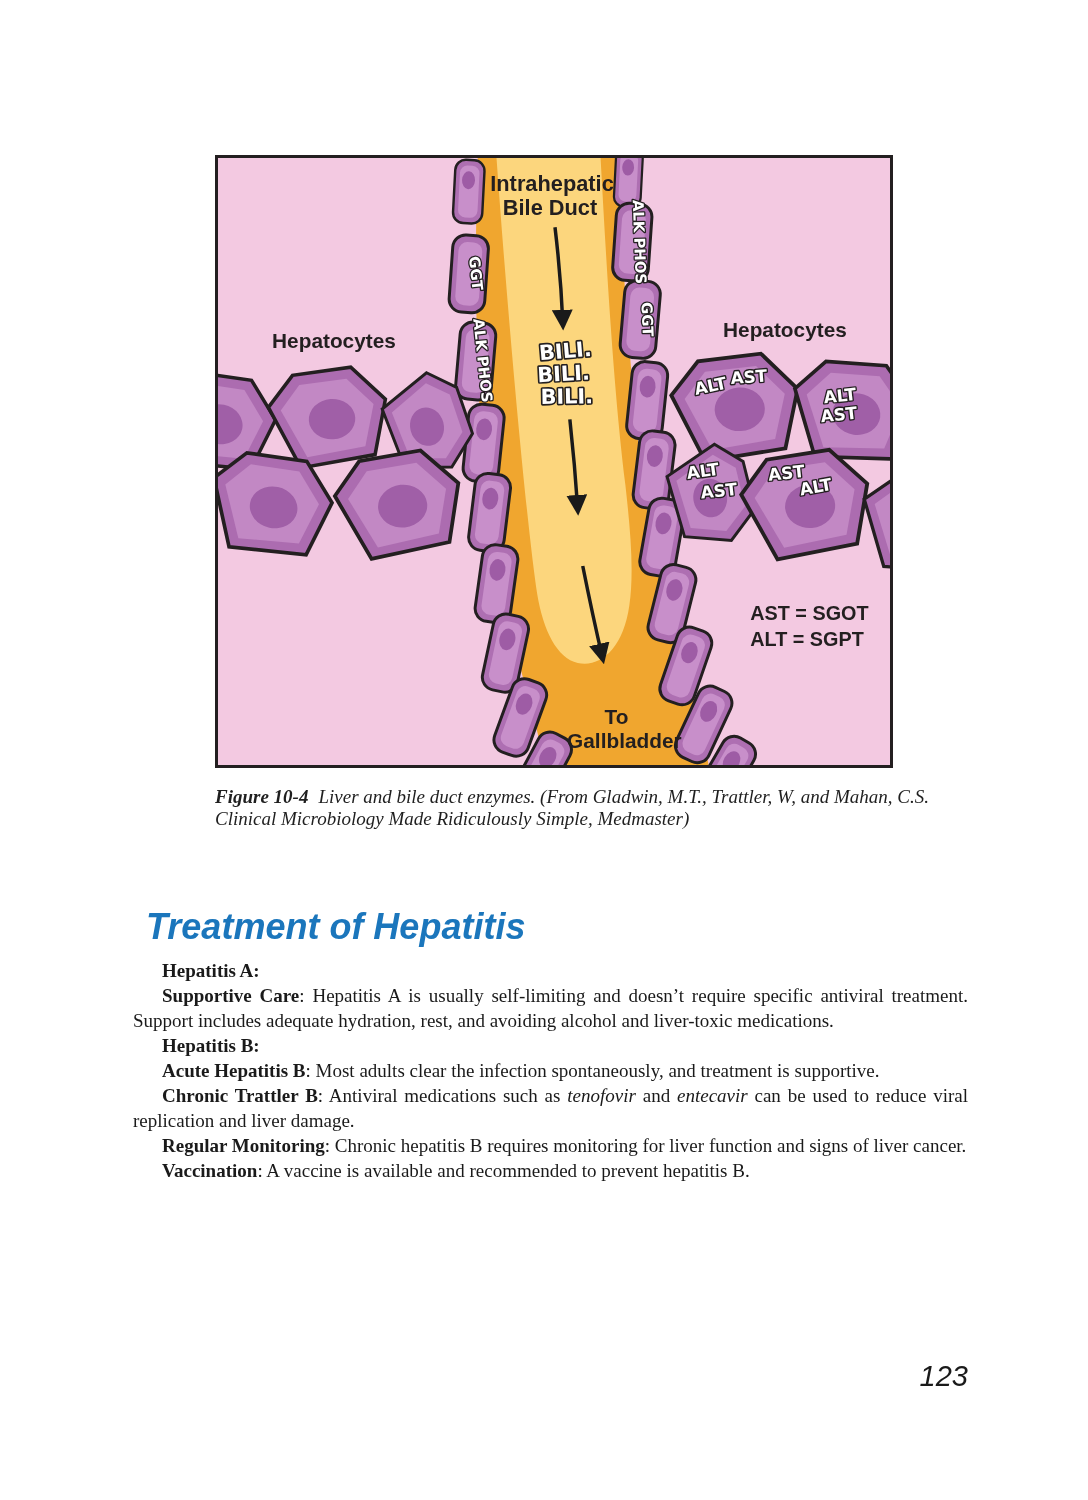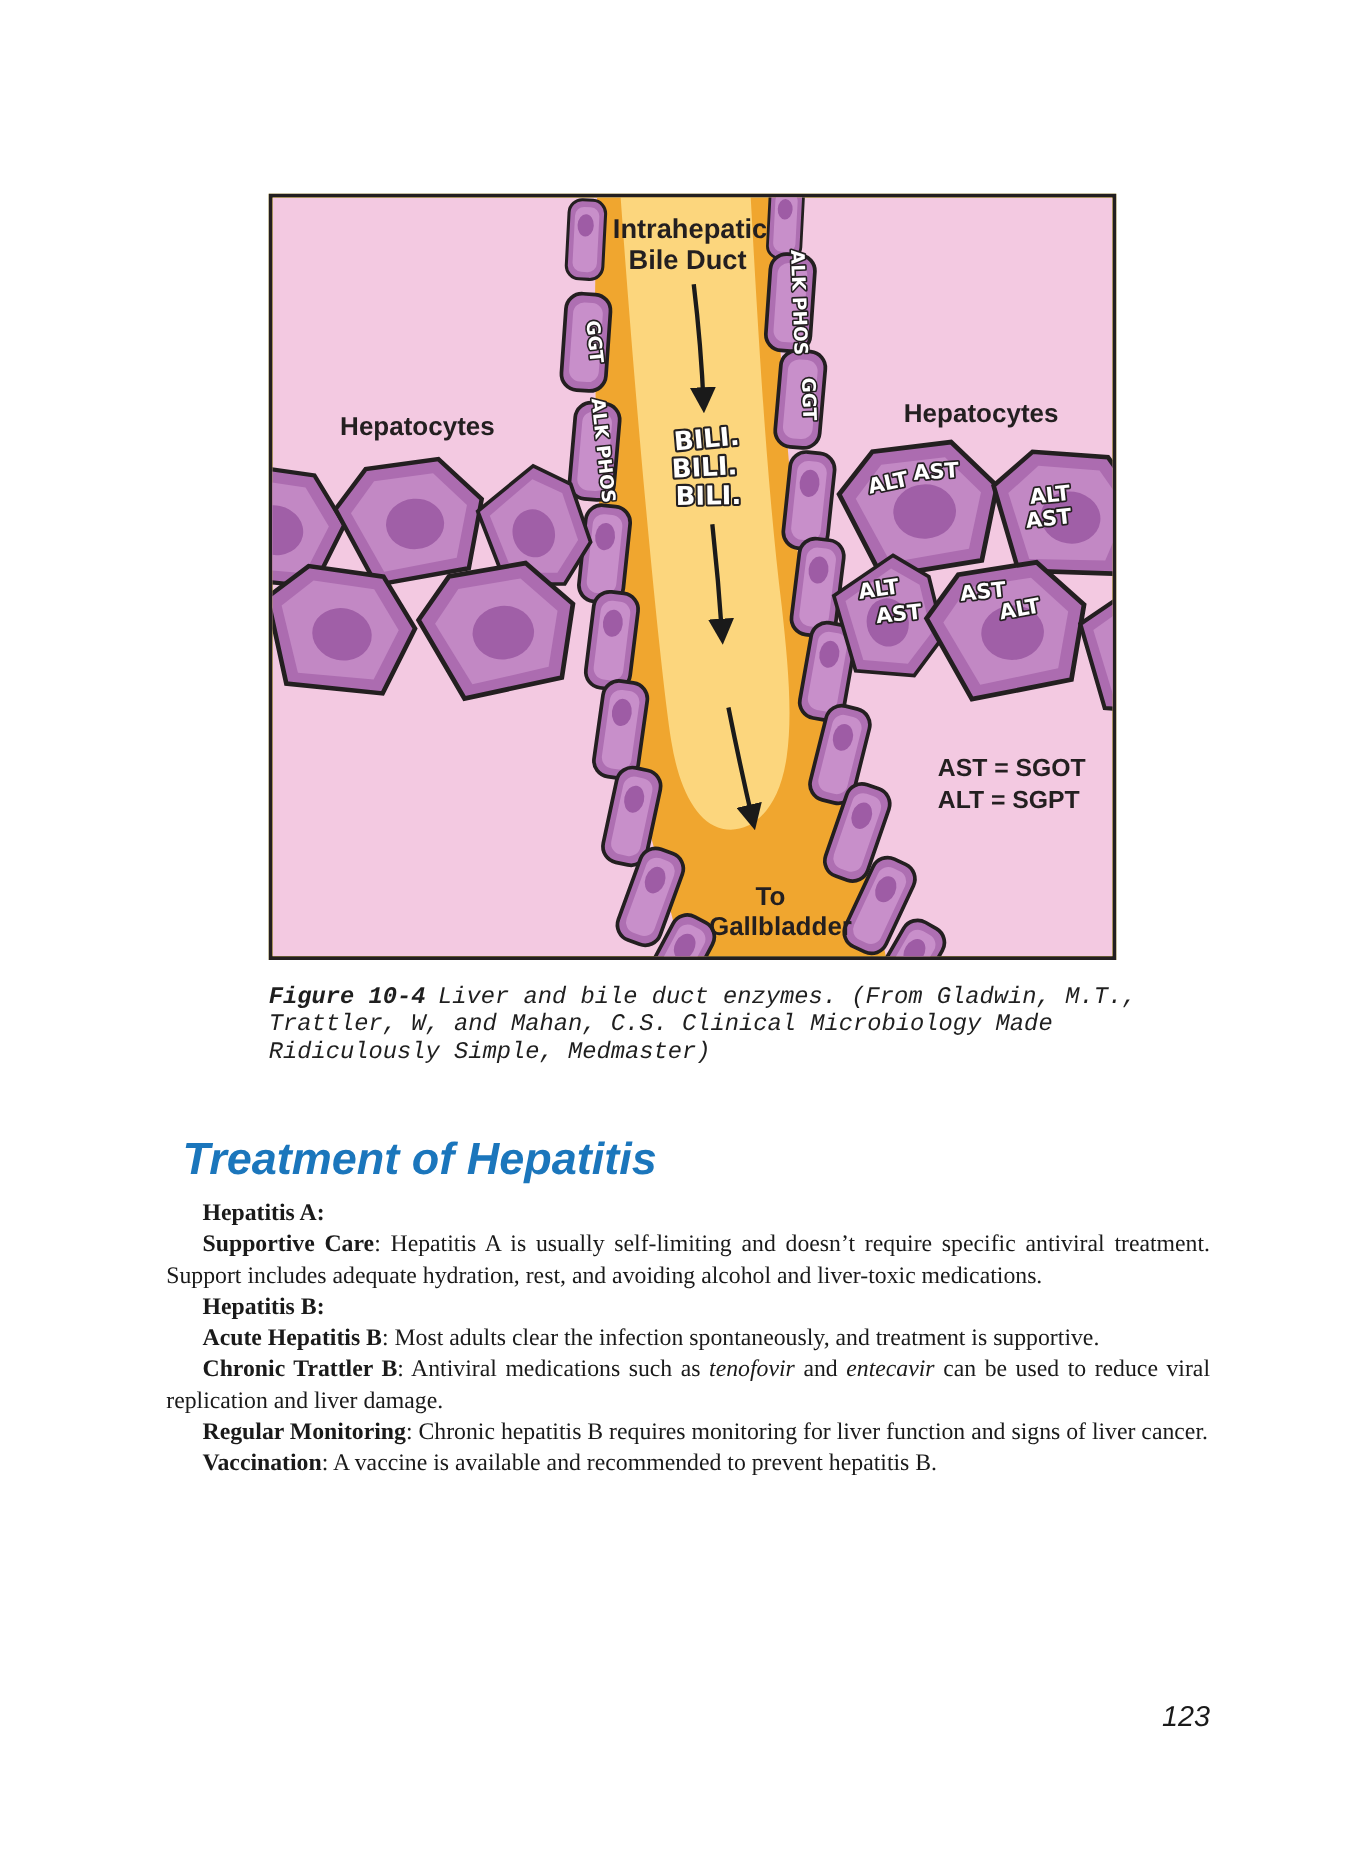--- a/index.html
+++ b/index.html
@@ -8,21 +8,21 @@
     background:#ffffff; overflow:hidden;
     font-family:"Liberation Serif", serif;
     color:#1a1a1a;
   }
 
   
   .figure-box {
     position:absolute; left:215px; top:155px;
     width:672px; height:607px;
     border:3px solid #231F20;
-    background:#fde047;
+    background:#a3a3a3;
   }
   .figure-box svg { display:block; }
 
   svg .figlabel {
     font-family:"Liberation Sans", sans-serif;
     font-weight:bold; fill:#231F20; text-anchor:middle;
   }
   svg .legendlabel {
     font-family:"Liberation Sans", sans-serif;
     font-weight:bold; fill:#231F20; text-anchor:start; font-size:20px;
@@ -35,21 +35,21 @@
     text-anchor:middle;
   }
   svg .bili { font-size:21px; stroke-width:3.4px; }
   svg .ductlabel { font-size:15px; stroke-width:2.6px; }
   svg .enzlabel { font-size:17px; stroke-width:2.8px; }
   svg .arrow { stroke:#1a1a1a; stroke-width:3.5px; fill:none; }
 
   
   .caption {
     position:absolute; left:215px; top:786px; width:728px;
-    font-family:Liberation Mono, monospace;
+    font-family:Liberation Serif, serif;
     font-style:italic; font-size:19px; line-height:22px; color:#1f1f1f;
   }
   .caption .cap-label { font-weight:bold; margin-right:10px; }
 
   
   .heading {
     position:absolute; left:146px; top:906px;
     font-family:"Liberation Sans", sans-serif;
     font-weight:bold; font-style:italic;
     font-size:36px; color:#1B76BC; letter-spacing:0px;
@@ -64,21 +64,21 @@
   }
   .body-text p { margin:0; text-indent:29px; }
   .body-text p.section-gap { margin-top:0; }
   .body-text b { font-weight:bold; }
   .body-text i { font-style:italic; }
 
   
   .page-number {
     position:absolute; right:120px; top:1360px;
     font-family:"Liberation Sans", sans-serif;
-    font-style:italic; font-size:23px; color:#1a1a1a;
+    font-style:italic; font-size:29px; color:#1a1a1a;
   }
 </style>
 </head>
 <body>
 
 <div class="figure-box">
   <svg width="672" height="607" viewBox="0 0 678 613" preserveAspectRatio="none">
     <defs>
       <marker id="arrowhead" viewBox="0 0 10 10" refX="7" refY="5" markerWidth="6" markerHeight="6" orient="auto-start-reverse">
         <path d="M0,0 L10,5 L0,10 z" fill="#1a1a1a"></path>

